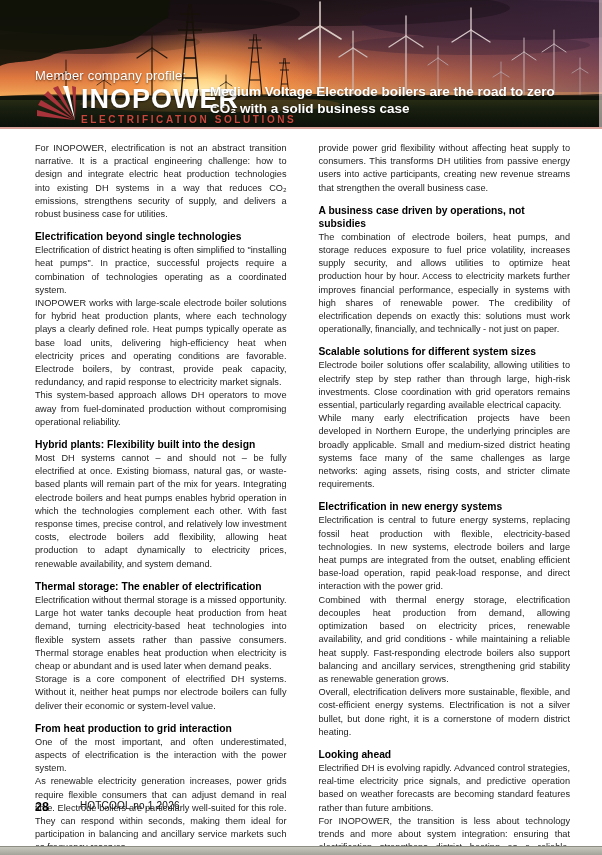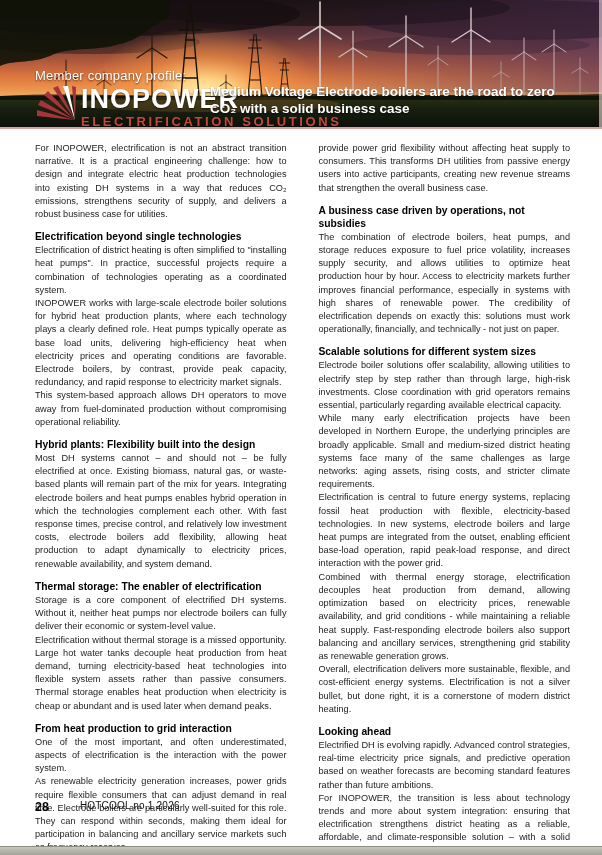--- a/index.html
+++ b/index.html
@@ -21,21 +21,21 @@
     text-shadow:0 1px 2px rgba(0,0,0,.6);
   }
   .logo{position:absolute;left:35px;top:86px;display:flex;align-items:flex-start;}
   .logo-rays{width:42px;height:38px;margin-right:4px;}
   .logo-text{display:flex;flex-direction:column;}
   .logo-word{
     color:#ffffff;font-weight:bold;font-size:27px;line-height:26px;
     letter-spacing:1px;text-shadow:0 1px 2px rgba(0,0,0,.55);
   }
   .logo-tag{
-    color:#c8473d;font-weight:bold;font-size:13px;letter-spacing:2.6px;margin-top:2px;
+    color:#c8473d;font-weight:bold;font-size:10px;letter-spacing:2.6px;margin-top:2px;
     text-shadow:0 1px 1px rgba(0,0,0,.4);
   }
   .hero-title{
     position:absolute;left:210px;top:84px;width:370px;
     color:#ffffff;font-weight:bold;font-size:13.5px;line-height:16.5px;
     text-shadow:0 1px 2px rgba(0,0,0,.6);
   }
   
   .body-wrap{
     position:absolute;left:35px;top:142px;width:535px;
@@ -244,35 +244,36 @@
   <div class="body-wrap">
     <div class="col">
       <p class="intro">For INOPOWER, electrification is not an abstract transition narrative. It is a practical engineering challenge: how to design and integrate electric heat production technologies into existing DH systems in a way that reduces CO₂ emissions, strengthens security of supply, and delivers a robust business case for utilities.</p>
       <h3>Electrification beyond single technologies</h3>
       <p>Electrification of district heating is often simplified to "installing heat pumps". In practice, successful projects require a combination of technologies operating as a coordinated system.</p>
       <p>INOPOWER works with large-scale electrode boiler solutions for hybrid heat production plants, where each technology plays a clearly defined role. Heat pumps typically operate as base load units, delivering high-efficiency heat when electricity prices and operating conditions are favorable. Electrode boilers, by contrast, provide peak capacity, redundancy, and rapid response to electricity market signals.</p>
       <p>This system-based approach allows DH operators to move away from fuel-dominated production without compromising operational reliability.</p>
       <h3>Hybrid plants: Flexibility built into the design</h3>
       <p>Most DH systems cannot – and should not – be fully electrified at once. Existing biomass, natural gas, or waste-based plants will remain part of the mix for years. Integrating electrode boilers and heat pumps enables hybrid operation in which the technologies complement each other. With fast response times, precise control, and relatively low investment costs, electrode boilers add flexibility, allowing heat production to adapt dynamically to electricity prices, renewable availability, and system demand.</p>
       <h3>Thermal storage: The enabler of electrification</h3>
+      <p>Electrification without thermal storage is a missed opportunity. Large hot water tanks decouple heat production from heat demand, turning electricity-based heat technologies into flexible system assets rather than passive consumers. Thermal storage enables heat production when electricity is cheap or abundant and is used later when demand peaks.</p>
       <p>Storage is a core component of electrified DH systems. Without it, neither heat pumps nor electrode boilers can fully deliver their economic or system-level value.</p>
-      <p>Electrification without thermal storage is a missed opportunity. Large hot water tanks decouple heat production from heat demand, turning electricity-based heat technologies into flexible system assets rather than passive consumers. Thermal storage enables heat production when electricity is cheap or abundant and is used later when demand peaks.</p>
       <h3>From heat production to grid interaction</h3>
       <p>One of the most important, and often underestimated, aspects of electrification is the interaction with the power system.</p>
       <p>As renewable electricity generation increases, power grids require flexible consumers that can adjust demand in real time. Electrode boilers are particularly well-suited for this role. They can respond within seconds, making them ideal for participation in balancing and ancillary service markets such as frequency reserves.</p>
       <p>When combined with thermal storage, DH systems can</p>
     </div>
 
     <div class="col">
       <p>provide power grid flexibility without affecting heat supply to consumers. This transforms DH utilities from passive energy users into active participants, creating new revenue streams that strengthen the overall business case.</p>
       <h3>A business case driven by operations, not subsidies</h3>
       <p>The combination of electrode boilers, heat pumps, and storage reduces exposure to fuel price volatility, increases supply security, and allows utilities to optimize heat production hour by hour. Access to electricity markets further improves financial performance, especially in systems with high shares of renewable power. The credibility of electrification depends on exactly this: solutions must work operationally, financially, and technically - not just on paper.</p>
       <h3>Scalable solutions for different system sizes</h3>
       <p>Electrode boiler solutions offer scalability, allowing utilities to electrify step by step rather than through large, high-risk investments. Close coordination with grid operators remains essential, particularly regarding available electrical capacity.</p>
       <p>While many early electrification projects have been developed in Northern Europe, the underlying principles are broadly applicable. Small and medium-sized district heating systems face many of the same challenges as large networks: aging assets, rising costs, and stricter climate requirements.</p>
+      <h3>Electrification in new energy systems</h3>
       <p>Electrification is central to future energy systems, replacing fossil heat production with flexible, electricity-based technologies. In new systems, electrode boilers and large heat pumps are integrated from the outset, enabling efficient base-load operation, rapid peak-load response, and direct interaction with the power grid.</p>
       <p>Combined with thermal energy storage, electrification decouples heat production from demand, allowing optimization based on electricity prices, renewable availability, and grid conditions - while maintaining a reliable heat supply. Fast-responding electrode boilers also support balancing and ancillary services, strengthening grid stability as renewable generation grows.</p>
       <p>Overall, electrification delivers more sustainable, flexible, and cost-efficient energy systems. Electrification is not a silver bullet, but done right, it is a cornerstone of modern district heating.</p>
       <h3>Looking ahead</h3>
       <p>Electrified DH is evolving rapidly. Advanced control strategies, real-time electricity price signals, and predictive operation based on weather forecasts are becoming standard features rather than future ambitions.</p>
       <p>For INOPOWER, the transition is less about technology trends and more about system integration: ensuring that electrification strengthens district heating as a reliable, affordable, and climate-responsible solution – with a solid business case for decades to come.</p>
     </div>
   </div>
 
   <div class="footer">

